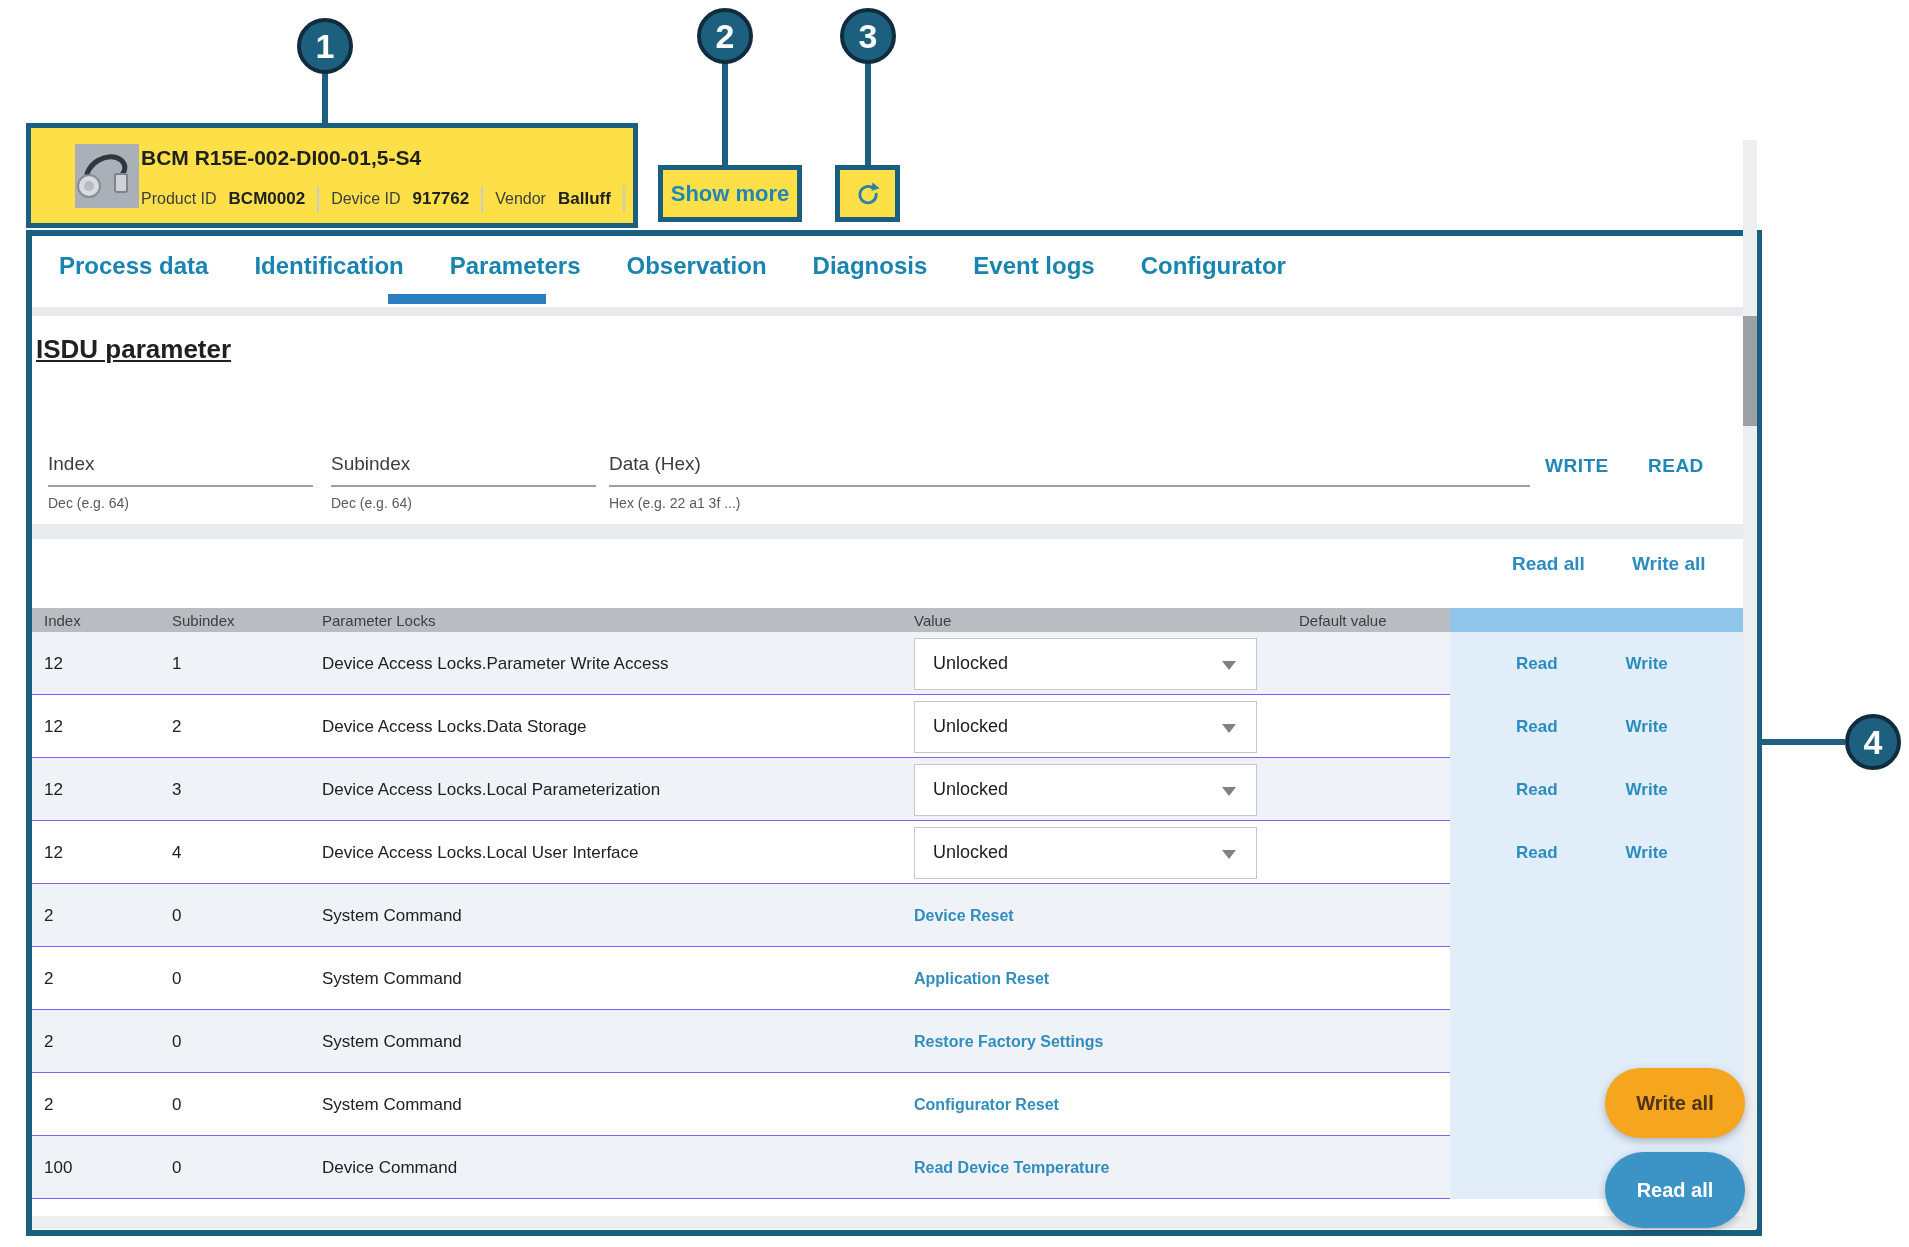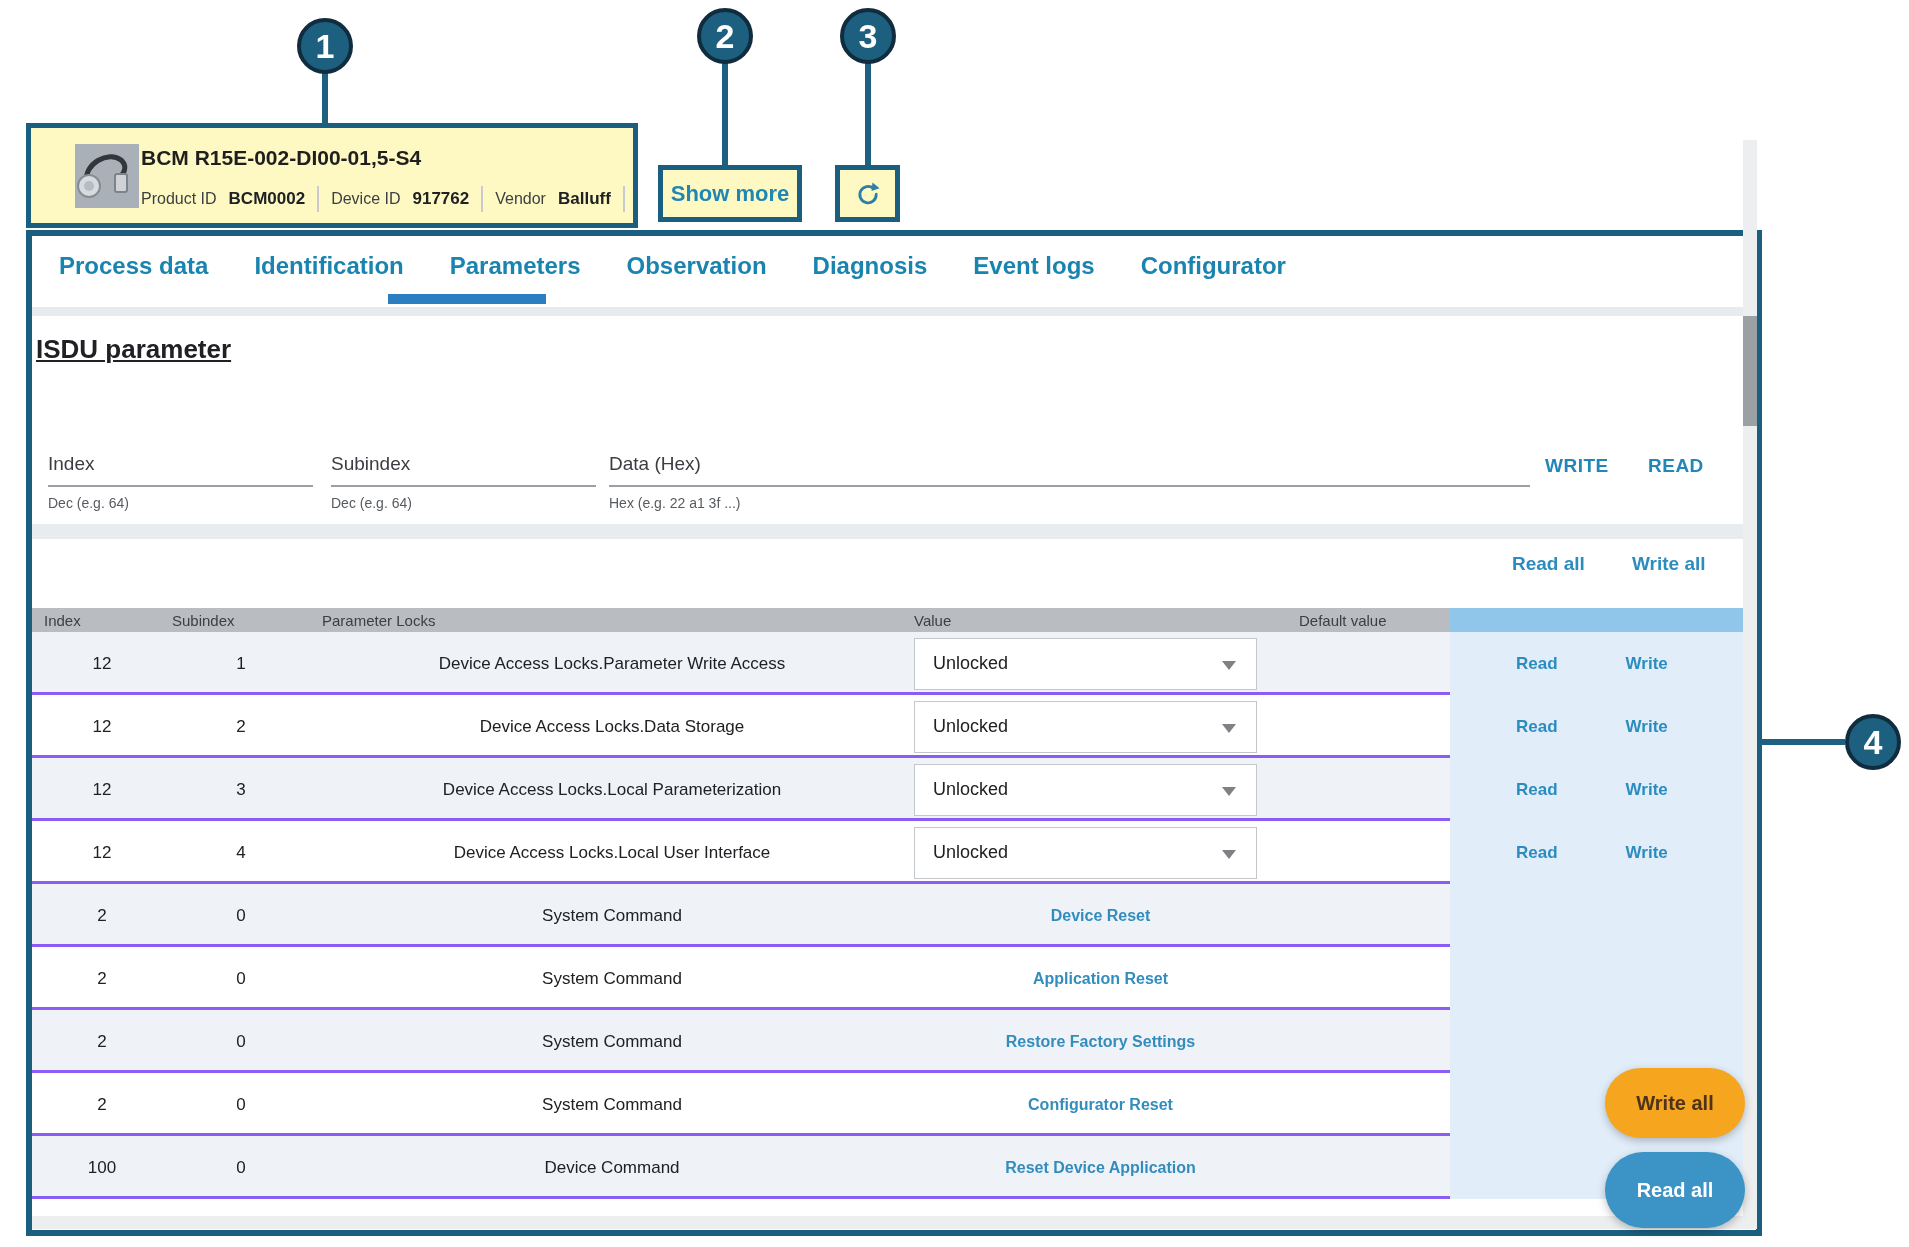--- a/index.html
+++ b/index.html
@@ -8,21 +8,21 @@
   .stage { position:relative; width:1909px; height:1247px; background:#fff; overflow:hidden; }
 
   
   .badge { position:absolute; width:56px; height:56px; border-radius:50%;
            background:#1d5f7e; border:4px solid #102c3e; color:#fff;
            display:flex; align-items:center; justify-content:center;
            font-size:34px; font-weight:bold; z-index:30; }
   .cline { position:absolute; background:#1d6080; z-index:29; }
 
   
-  .hl-box { position:absolute; border:5px solid #1a5f80; background:#fef9c3; z-index:10; }
+  .hl-box { position:absolute; border:5px solid #1a5f80; background:#fde047; z-index:10; }
 
   .device-box { left:26px; top:123px; width:612px; height:105px; display:flex; align-items:center; }
   .device-thumb { position:absolute; left:44px; top:16px; width:64px; height:64px; background:#aab0b8; }
   .device-title { position:absolute; left:110px; top:18px; font-size:21px; font-weight:bold; color:#1f1f1f; }
   .device-ids { position:absolute; left:110px; top:58px; display:flex; align-items:center; gap:12px;
                 font-size:16px; color:#3c4043; }
   .device-ids b { font-size:17px; color:#202124; }
   .vsep { width:2px; height:26px; background:#c7cbd0; }
 
   .showmore-box { left:658px; top:165px; width:144px; height:57px; display:flex; align-items:center; justify-content:center; }
@@ -58,22 +58,22 @@
   .bulk-readall { left:1512px; } .bulk-writeall { left:1632px; }
 
   
   .ptable { position:absolute; left:32px; top:608px; width:1711px; z-index:8; }
   .t-header { display:grid; grid-template-columns:128px 150px 592px 385px 163px 293px;
               height:24px; background:#b9bdc1; align-items:center;
               font-size:15px; color:#3b3f42; }
   .t-header .hcell { padding-left:12px; }
   .t-header .hcell.actions { background:#8fc6e9; height:24px; }
   .t-row { display:grid; grid-template-columns:128px 150px 592px 385px 163px 293px;
-           height:63px; align-items:center; border-bottom:3px solid #8b5cf6;
-           font-size:17px; color:#202124; background:#fff;text-align:center; }
+           height:63px; align-items:center; border-bottom:1px solid #8b5cf6;
+           font-size:17px; color:#202124; background:#fff; }
   .t-row.alt { background:#eff3f7; }
   .t-row .cell { padding-left:12px; }
   .t-row .cell.actions { background:#e1eefa; height:63px; display:flex; align-items:center;
                          padding-left:66px; gap:68px; }
   .t-row .cell.actions span { color:#2b8cbf; font-weight:bold; font-size:17px; cursor:pointer; }
 
   .dropdown { width:343px; height:52px; background:#fff; border:1px solid #c3c7ca;
               display:flex; align-items:center; padding-left:18px; position:relative;
               font-size:18px; color:#202124; cursor:pointer; }
   .dd-arrow { position:absolute; right:20px; top:22px; width:0; height:0;
@@ -295,21 +295,21 @@
       <div class="cell">System Command</div>
       <div class="cell value"><span class="vlink">Configurator Reset</span></div>
       <div class="cell"></div>
       <div class="cell actions"></div>
     </div>
 
     <div class="t-row alt kind-link">
       <div class="cell">100</div>
       <div class="cell">0</div>
       <div class="cell">Device Command</div>
-      <div class="cell value"><span class="vlink">Reset Device Application</span></div>
+      <div class="cell value"><span class="vlink">Read Device Temperature</span></div>
       <div class="cell"></div>
       <div class="cell actions"></div>
     </div>
 
     <div class="t-filler"></div>
   </div>
 
   <div class="h-scroll"></div>
   <div class="v-scroll-track">
     <div class="v-scroll-thumb"></div>

